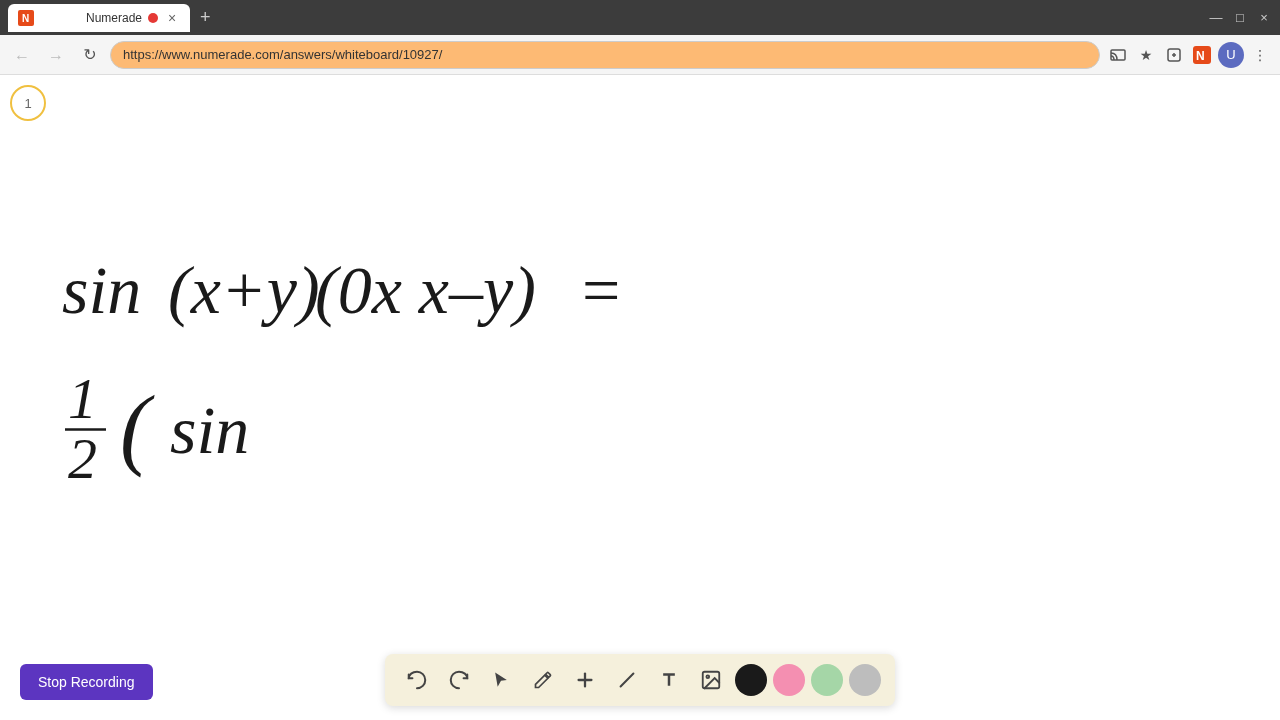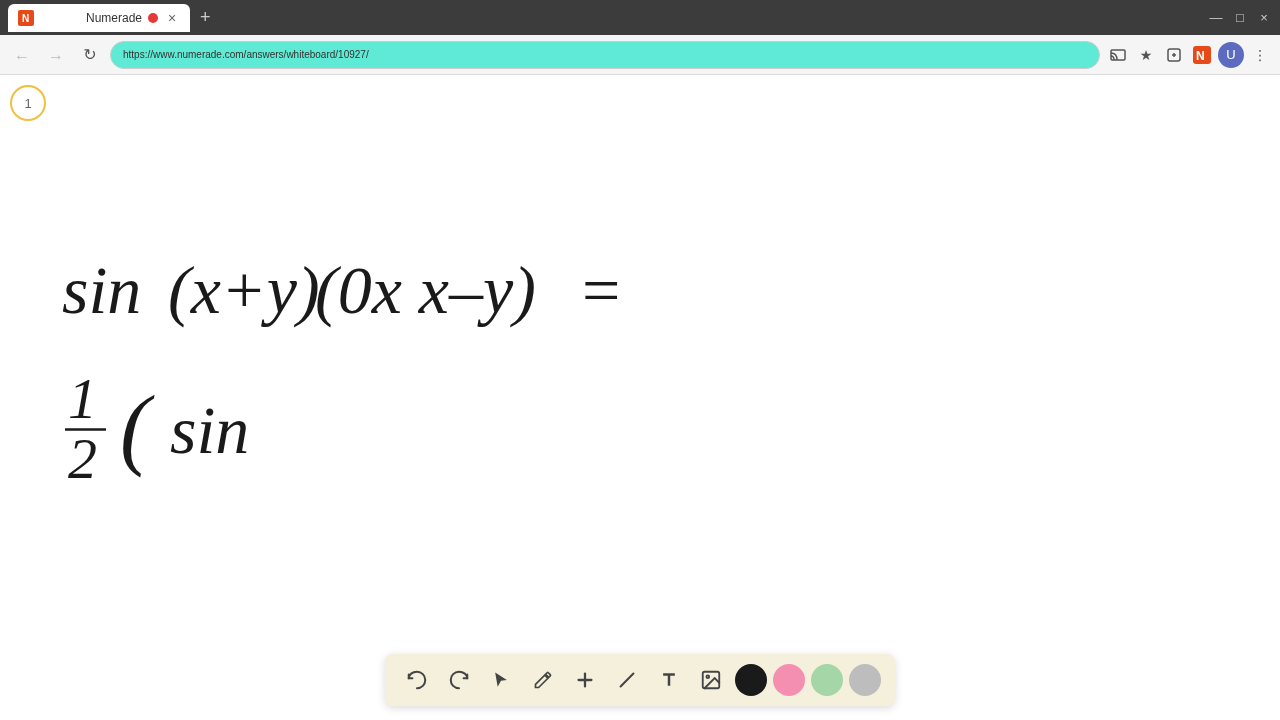--- a/index.html
+++ b/index.html
@@ -108,27 +108,27 @@
       border-radius: 50%;
       cursor: pointer;
       color: #555;
       font-size: 16px;
     }
     .nav-btn.disabled { color: #bbb; cursor: default; }
 
     .address-bar {
       flex: 1;
       height: 28px;
-      background: #5eead4;
+      background: #fdba74;
       border: 1px solid #ccc;
       border-radius: 14px;
       display: flex;
       align-items: center;
       padding: 0 12px;
-      font-size: 10px;
+      font-size: 13px;
       color: #333;
     }
 
     .nav-right-icons {
       display: flex;
       align-items: center;
       gap: 4px;
     }
 
     .nav-icon {
@@ -322,20 +322,23 @@
 
     <text x="68" y="320" font-family="Georgia, serif" font-size="58" fill="#1a1a1a" font-style="italic">1</text>
     <line x1="65" y1="332" x2="106" y2="332" stroke="#1a1a1a" stroke-width="2.5"></line>
     <text x="68" y="380" font-family="Georgia, serif" font-size="58" fill="#1a1a1a" font-style="italic">2</text>
 
     <text x="120" y="360" font-family="Georgia, serif" font-size="90" fill="#1a1a1a" font-style="italic">(</text>
 
     <text x="170" y="355" font-family="Georgia, serif" font-size="68" fill="#1a1a1a" font-style="italic">sin</text>
   </svg>
 
+  <button class="stop-recording-btn">
+    <span>Stop Recording</span>
+  </button>
 
   <div class="toolbar">
 
     <button class="toolbar-btn" title="Undo">
       <svg width="22" height="22" viewBox="0 0 24 24" fill="none" stroke="#444" stroke-width="2.2" stroke-linecap="round">
         <path d="M3 10 C3 6 7 3 12 3 C17 3 21 7 21 12 C21 17 17 21 12 21"></path>
         <polyline points="3,6 3,10 7,10"></polyline>
       </svg>
     </button>
 

